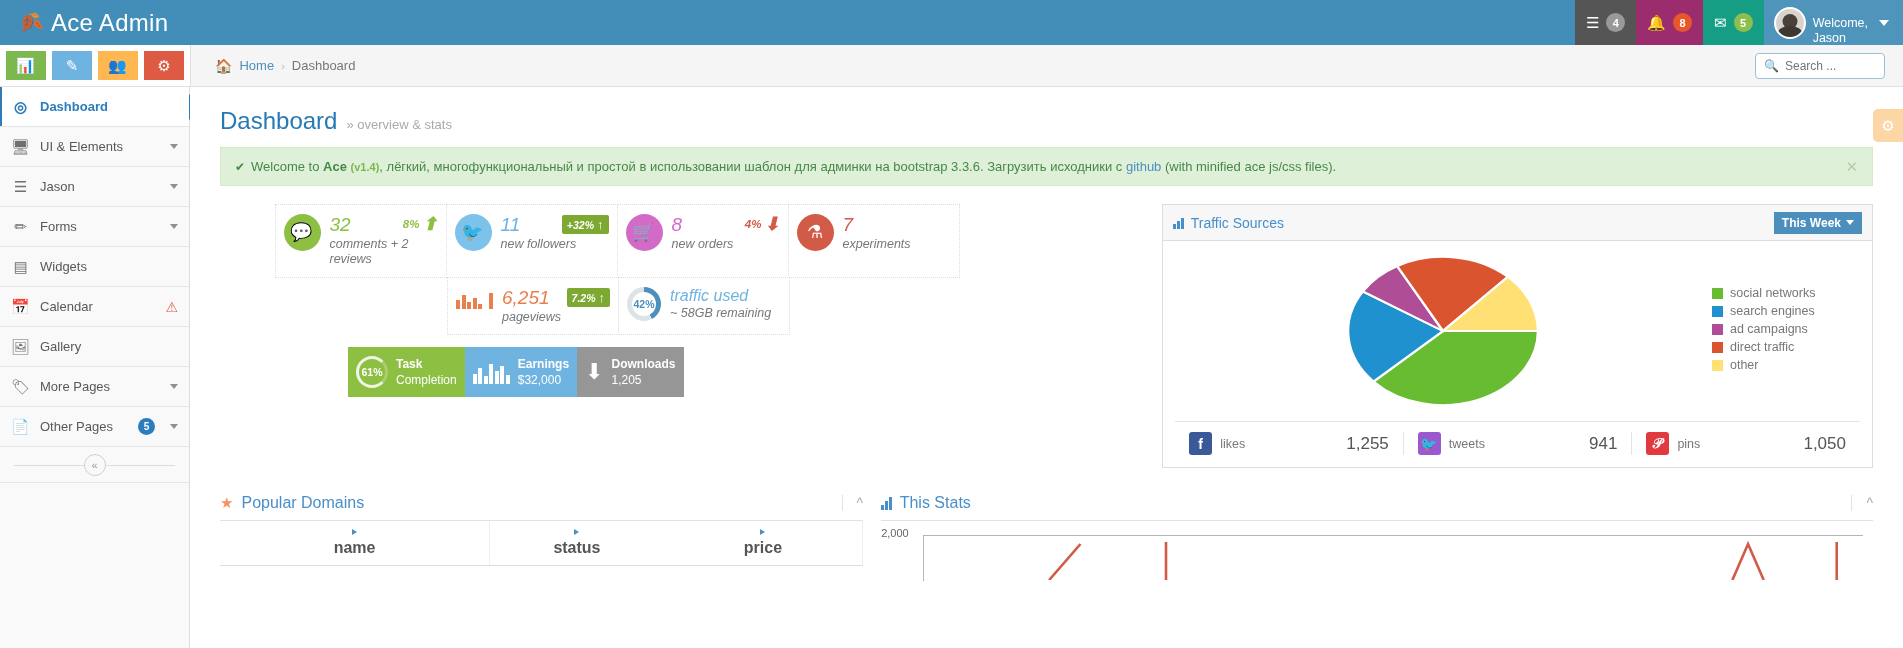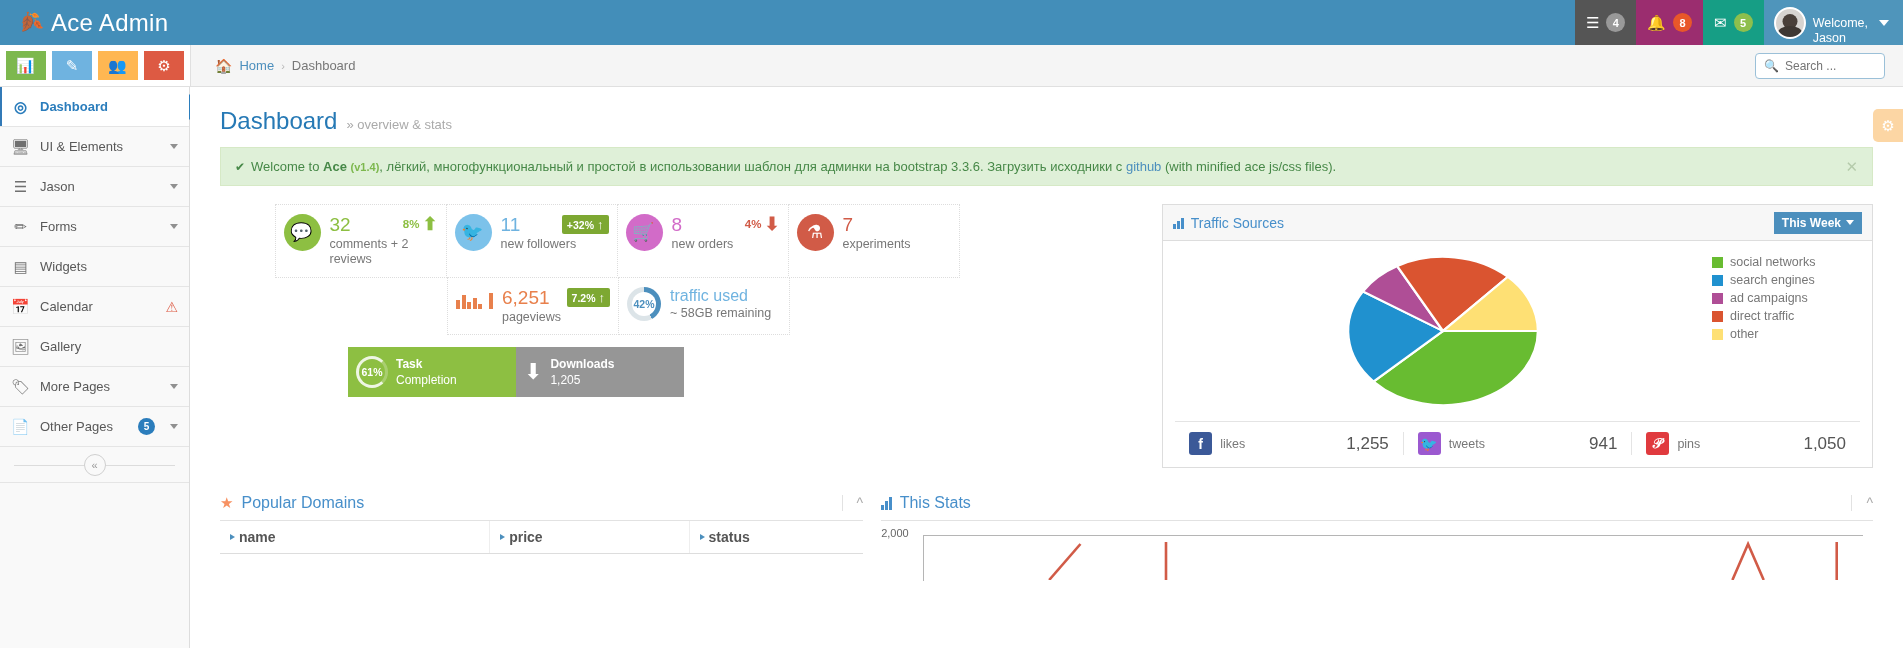--- a/index.html
+++ b/index.html
@@ -232,21 +232,21 @@
   }
   .ib-ic {
     width: 37px; height: 37px; border-radius: 50%;
     display: flex; align-items: center; justify-content: center;
     color: #fff; font-size: 18px; flex: none;
   }
   .ic-green  { background: #8DBF42; }
   .ic-blue   { background: #7CC2EA; }
   .ic-purple { background: #D26BC8; }
   .ic-red    { background: #D15B47; }
-  .ib-body { flex: 1; min-width: 0; }
+  .ib-body { flex: 1; min-width: 0; font-style: italic; }
   .ib-top { display: flex; align-items: center; justify-content: space-between; gap:6px;}
   .ib-num { font-size: 19px; font-weight: normal; }
   .n-green { color:#8DBF42; } .n-blue{color:#6FB3E0;} .n-purple{color:#D26BC8;}
   .n-red{color:#D15B47;} .n-orange{color:#E8804C;}
   .ib-txt { font-size: 12.5px; color: #777; line-height: 1.25; margin-top:1px;}
   .pct-plain { font-size: 11.5px; font-weight: bold; display:flex; align-items:center; gap:3px;}
   .pct-plain.up { color: #8DBF42; }
   .pct-plain.down { color: #D15B47; }
   .pct-badge {
     background: #7DA832; color: #fff; font-size: 10.5px; font-weight: bold;
@@ -305,21 +305,21 @@
   .w-title .mini-bars { display:flex; align-items:flex-end; gap:1.5px; height:12px;}
   .w-title .mini-bars i { width: 2.5px; background: #478FCA; display:block;}
   .w-dropdown {
     background: #4C8FBD; color: #fff; font-size: 12px; font-weight: bold;
     padding: 4px 8px; display: flex; align-items: center; gap: 5px; cursor: pointer;
   }
   .w-dd-caret {
     width:0;height:0;border-left:4px solid transparent;border-right:4px solid transparent;
     border-top:5px solid #fff;
   }
-  .w-body { padding: 14px 16px 0 16px; display: flex; align-items: flex-start; }
+  .w-body { padding: 14px 16px 0 16px; display: flex; align-items: center; }
   .pie-box { flex: 1; display: flex; justify-content: center; }
   .legend { width: 150px; padding-left: 6px; }
   .lg-row { display: flex; align-items: center; gap: 7px; font-size: 12.5px; color: #777; margin-bottom: 4px;}
   .lg-sw { width: 11px; height: 11px; flex: none; }
 
   .social-row {
     display: flex; align-items: center;
     border-top: 1px solid #e4e4e4; margin: 14px 12px 0 12px;
     padding: 10px 0 12px 0;
   }
@@ -351,23 +351,24 @@
     flex: 1; font-size: 16px; color: #478FCA;
     display: flex; align-items: center; gap: 8px;
   }
   .star-ic { color: #F79263; font-size: 15px; }
   .chev-up {
     color: #aaa; font-size: 14px; cursor: pointer;
     border-left: 1px solid #e2e2e2; padding-left: 14px; margin-left: 10px;
   }
   .tbl-head { display: flex; border-bottom: 1px solid #ddd; }
   .th {
-    padding: 8px 10px; font-size: 14px; font-weight: bold; color: #555;
+    padding: 8px 10px; font-size: 16px; font-weight: bold; color: #555;
     display: flex; align-items: center; gap: 4px;
     border-right: 1px solid #eee;
+    flex-direction: column;
   }
   .th .tri {
     width:0;height:0;border-top:3.5px solid transparent;border-bottom:3.5px solid transparent;
     border-left:5px solid #4C8FBD;
   }
   .th.c1 { width: 42%; }
   .th.c2 { width: 31%; }
   .th.c3 { width: 27%; border-right: none; }
   .chart-area { position: relative; height: 60px; padding-top: 8px; }
   .y-lab { position: absolute; left: 0; top: 6px; font-size: 11px; color: #666; }
@@ -621,20 +622,35 @@
         <div class="tiles">
           <div class="tile green">
             <div class="tile-ring">
               <span>61%</span>
             </div>
             <div class="tile-txt">
               <b>Task</b>
               <span>Completion</span>
             </div>
           </div>
+          <div class="tile blue">
+            <div class="tile-bars">
+              <i style="height:10px"></i>
+                <i style="height:16px"></i>
+                <i style="height:8px"></i>
+                <i style="height:20px"></i>
+                <i style="height:13px"></i>
+                <i style="height:18px"></i>
+                <i style="height:9px"></i>
+            </div>
+            <div class="tile-txt">
+              <b>Earnings</b>
+              <span>$32,000</span>
+            </div>
+          </div>
           <div class="tile grey">
             <div class="dl-ic">⬇</div>
             <div class="tile-txt">
               <b>Downloads</b>
               <span>1,205</span>
             </div>
           </div>
         </div>
       </div>
 
@@ -724,27 +740,27 @@
             <span class="star-ic">★</span>
             <span>Popular Domains</span>
           </div>
           <div class="chev-up">^</div>
         </div>
         <div class="tbl-head">
           <div class="th c1">
             <span class="tri"></span>
             <span>name</span>
           </div>
+          <div class="th c3">
+            <span class="tri"></span>
+            <span>status</span>
+          </div>
           <div class="th c2">
             <span class="tri"></span>
             <span>price</span>
-          </div>
-          <div class="th c3">
-            <span class="tri"></span>
-            <span>status</span>
           </div>
         </div>
       </div>
 
       <div class="bp-right">
         <div class="panel-head">
           <div class="panel-title">
             <span class="mini-bars" style="display:flex;align-items:flex-end;gap:1.5px;height:13px;">
               <i style="width:2.5px;height:5px;background:#478FCA;display:block"></i>
               <i style="width:2.5px;height:9px;background:#478FCA;display:block"></i>

